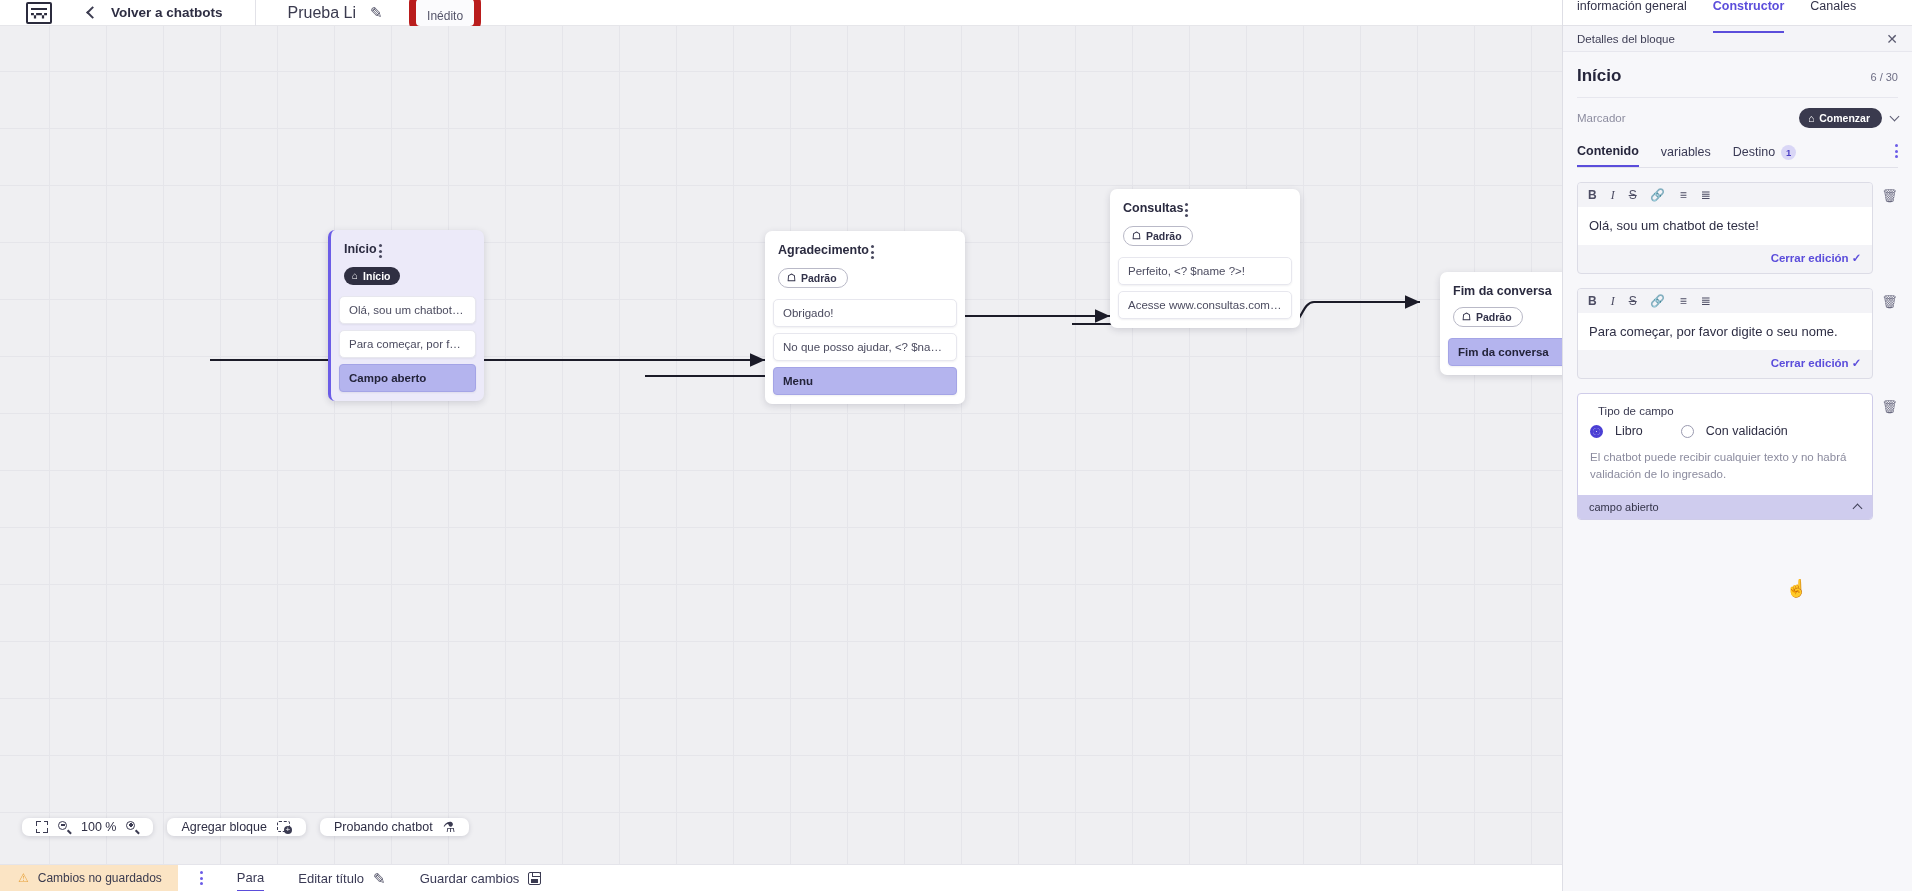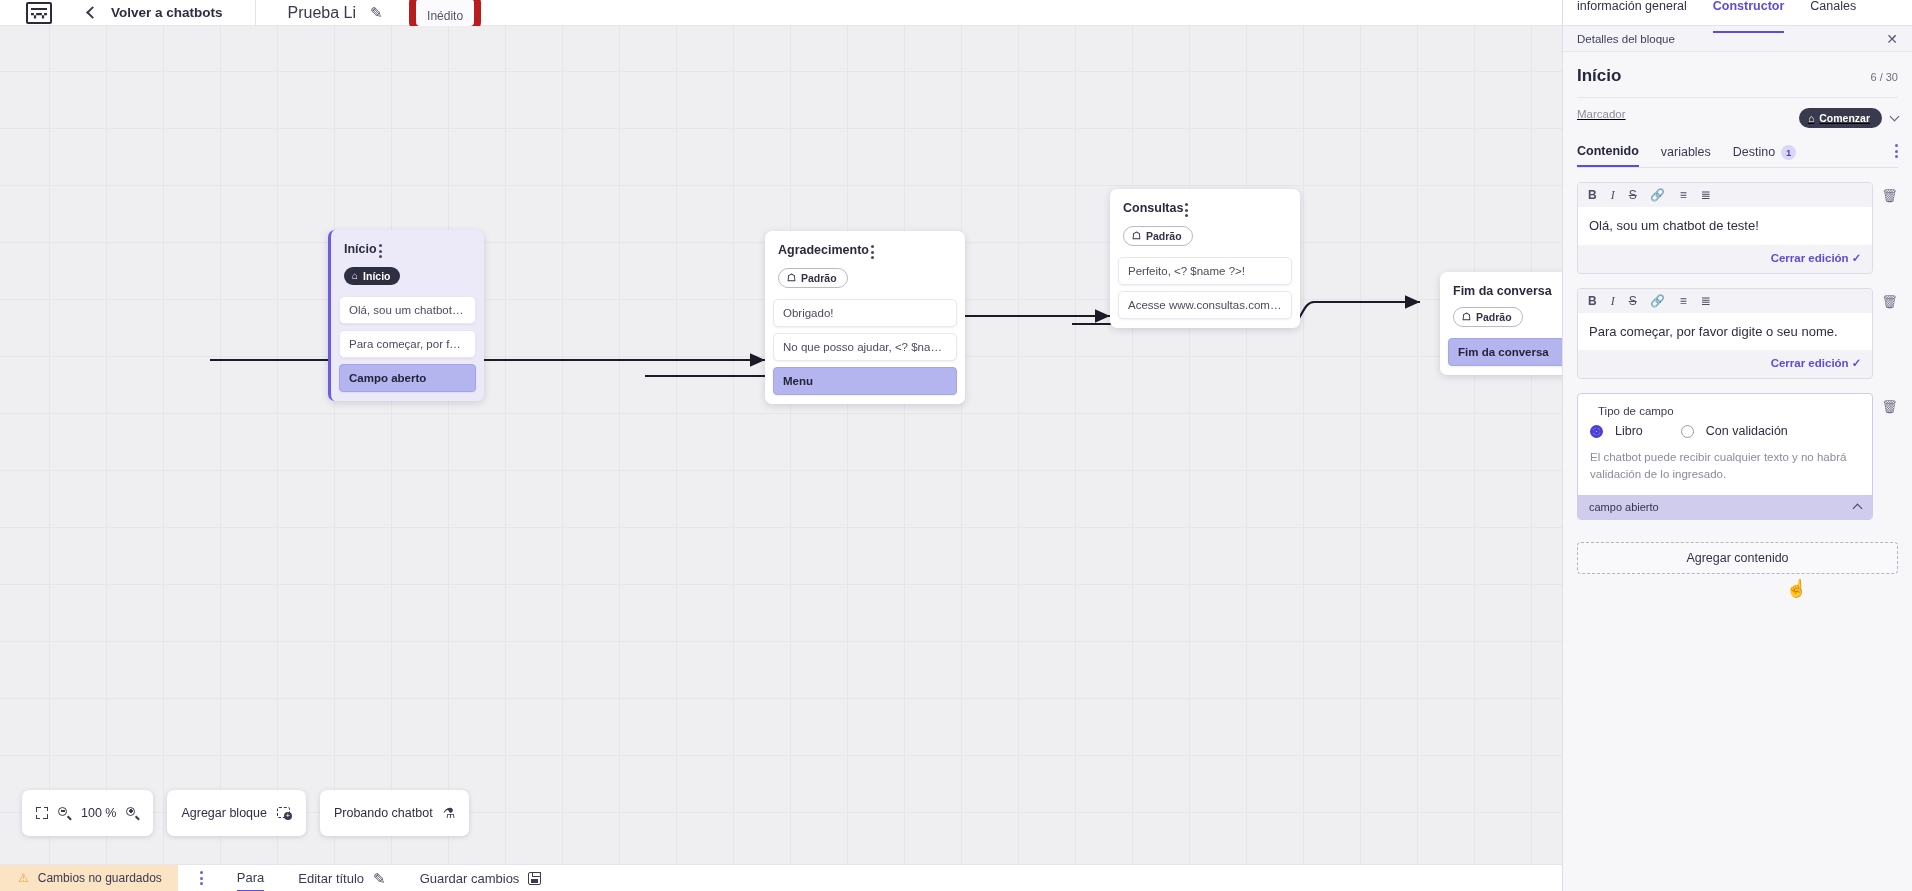--- a/index.html
+++ b/index.html
@@ -95,21 +95,21 @@
   }
   .node-row.accent {
     background: #b4b4ee; border-color: #a4a4e6; color: #23233a; font-weight: bold;
     border-radius: 4px;
   }
 
   
   #canvas-toolbar { position: absolute; left: 22px; bottom: 28px; display: flex; gap: 14px; }
   .tool-pill {
     background: #fff; border-radius: 7px; box-shadow: 0 1px 5px rgba(40,40,70,.17);
-    height: 46px; display: flex; align-items: center; gap: 10px;
+    height: 18px; display: flex; align-items: center; gap: 10px;
     padding: 0 14px; font-size: 12.5px; color: #2e2e44; white-space: nowrap;
   }
   .ico-fit { width: 12px; height: 12px; position: relative; display: inline-block; }
   .ico-fit:before, .ico-fit:after { content:""; position:absolute; width:4px; height:4px; }
   .ico-fit:before { left:0; top:0; border-left:1.6px solid #3b3b52; border-top:1.6px solid #3b3b52;
                     box-shadow: 8px 8px 0 -1.6px transparent; }
   .ico-fit:after { right:0; bottom:0; border-right:1.6px solid #3b3b52; border-bottom:1.6px solid #3b3b52; }
   .ico-fit span:nth-child(1), .ico-fit span:nth-child(2) { position:absolute; width:4px; height:4px; }
   .ico-fit span:nth-child(1){ right:0; top:0; border-right:1.6px solid #3b3b52; border-top:1.6px solid #3b3b52;}
   .ico-fit span:nth-child(2){ left:0; bottom:0; border-left:1.6px solid #3b3b52; border-bottom:1.6px solid #3b3b52;}
@@ -174,23 +174,22 @@
   .x-close { font-size: 14px; color: #5a5a70; line-height: 1; }
 
   #panel-body { padding: 0 14px; }
   #block-title-row {
     display: flex; align-items: baseline; justify-content: space-between;
     padding: 14px 0 11px; border-bottom: 1px solid #e7e7ee;
   }
   #block-title { font-size: 17px; font-weight: bold; color: #26263c; }
   #char-count { font-size: 11px; color: #6e6e85; }
   #marker-row {
-    display: flex; align-items: flex-start; justify-content: space-between;
+    display: flex; align-items: center; justify-content: space-between;
     padding: 10px 0 9px;
-    text-decoration: underline;
   }
   #marker-label { font-size: 11.5px; color: #8d8da0; }
   #marker-right { display: flex; align-items: center; gap: 9px; }
   #marker-badge {
     background: #3a3a4e; color: #fff; border-radius: 12px; padding: 4px 12px 4px 9px;
     font-size: 10.5px; font-weight: bold; display: inline-flex; align-items: center; gap: 5px;
   }
   .chev-down { width: 7px; height: 7px; border-right: 1.6px solid #5b5b72;
                border-bottom: 1.6px solid #5b5b72; transform: rotate(45deg); margin-bottom: 3px; }
   #content-tabs {
@@ -517,17 +516,16 @@
           <div id="campo-help">El chatbot puede recibir cualquier texto y no habrá validación de lo ingresado.</div>
         </div>
         <div id="campo-head">
           <span>campo abierto</span>
           <span class="chev-up"></span>
         </div>
       </div>
       <div class="trash">🗑</div>
     </div>
 
-    <div id="add-content">Agregar contenido</div>
   </div>
 </div>
 
 <div id="cursor-hand">☝</div>
 
 </body></html>

